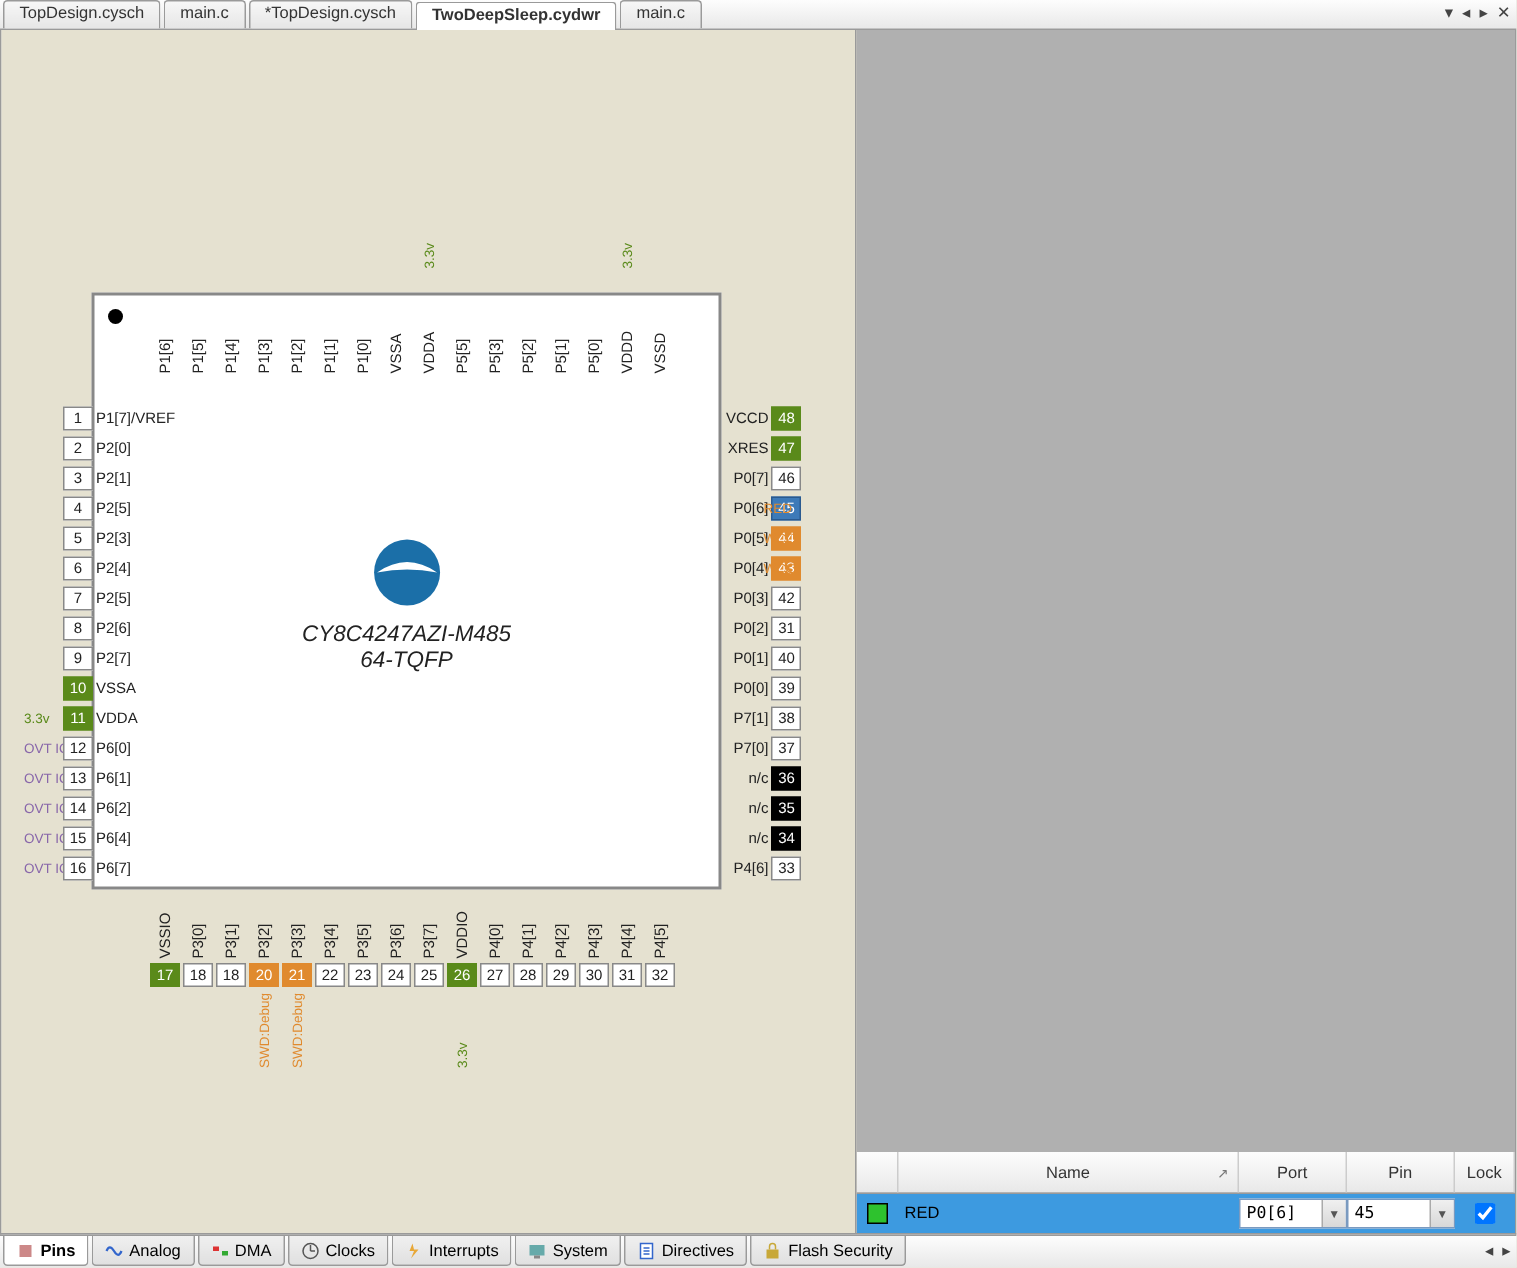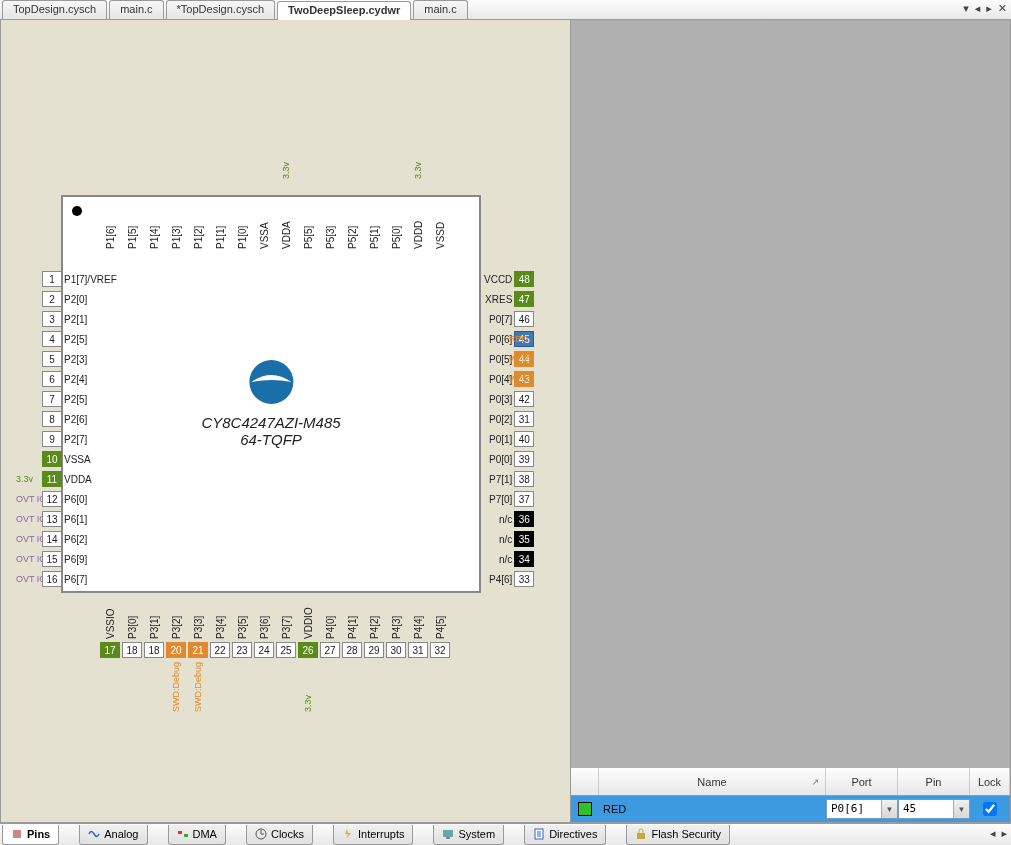--- a/index.html
+++ b/index.html
@@ -70,21 +70,21 @@
 .td-sw { width: 28px; display: flex; justify-content: center; }
 .swatch { width: 14px; height: 14px; background: #2ec22e; border: 1px solid #000; }
 .td-name { flex: 1; padding-left: 4px; }
 .td-port, .td-pin { width: 72px; display: flex; align-items: center; }
 .combo { flex: 1; display: flex; background: #fff; border: 1px solid #7a9ac0; height: 20px; }
 .combo span { flex: 1; padding: 2px 4px; font-family: monospace; font-size: 11px; }
 .combo .dd { width: 16px; background: linear-gradient(#f0f0f0,#d8d8d8); border-left: 1px solid #aaa; display: flex; align-items: center; justify-content: center; font-size: 8px; color: #555; }
 .td-lock { width: 40px; display: flex; justify-content: center; }
 .td-lock input { width: 14px; height: 14px; }
 
-.bottom-tabs { height: 22px; background: linear-gradient(#fdfdfd,#e8e8e8); border-top: 1px solid #9a9a9a; display: flex; align-items: center; position: relative; gap: 18px; }
+.bottom-tabs { height: 22px; background: linear-gradient(#fdfdfd,#e8e8e8); border-top: 1px solid #9a9a9a; display: flex; align-items: flex-start; position: relative; }
 .btab { height: 20px; padding: 2px 8px; border: 1px solid #9a9a9a; border-top: none; margin-left: 2px; background: linear-gradient(#f0f0f0,#e0e0e0); border-radius: 0 0 3px 3px; display: flex; align-items: center; gap: 4px; cursor: pointer; }
 .btab.active { background: #fff; font-weight: bold; }
 .bicon { width: 12px; height: 12px; display: inline-block; }
 </style>
 </head>
 <body>
 
 <div class="tab-bar">
   <div class="tab">TopDesign.cysch</div>
   <div class="tab">main.c</div>
@@ -215,21 +215,21 @@
         <div class="row">
           <div class="pin-num ">13</div>
           <span class="pin-lbl">P6[1]</span>
         </div>
         <div class="row">
           <div class="pin-num ">14</div>
           <span class="pin-lbl">P6[2]</span>
         </div>
         <div class="row">
           <div class="pin-num ">15</div>
-          <span class="pin-lbl">P6[9]</span>
+          <span class="pin-lbl">P6[4]</span>
         </div>
         <div class="row">
           <div class="pin-num ">16</div>
           <span class="pin-lbl">P6[7]</span>
         </div>
       </div>
     <div class="right-pins" id="right-pins" style="width: auto;">
         <div class="row">
           <span class="pin-lbl">VCCD</span>
           <div class="pin-num green">48</div>

